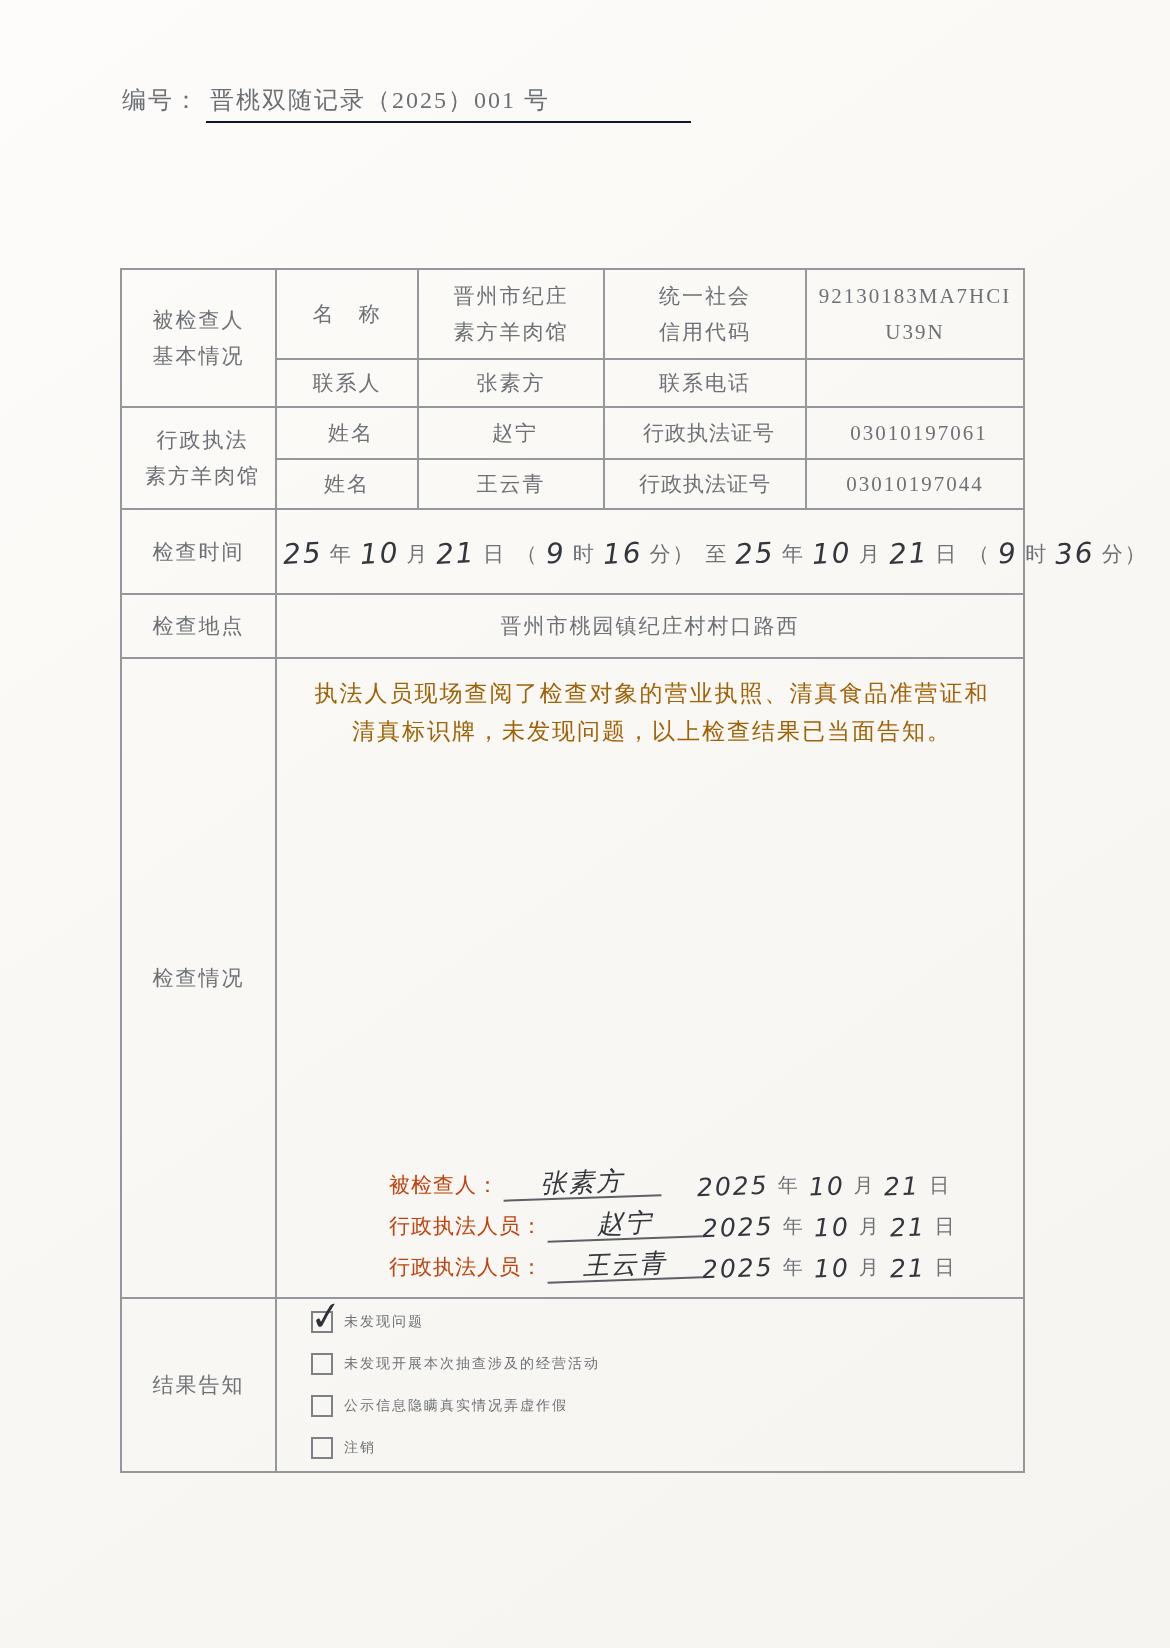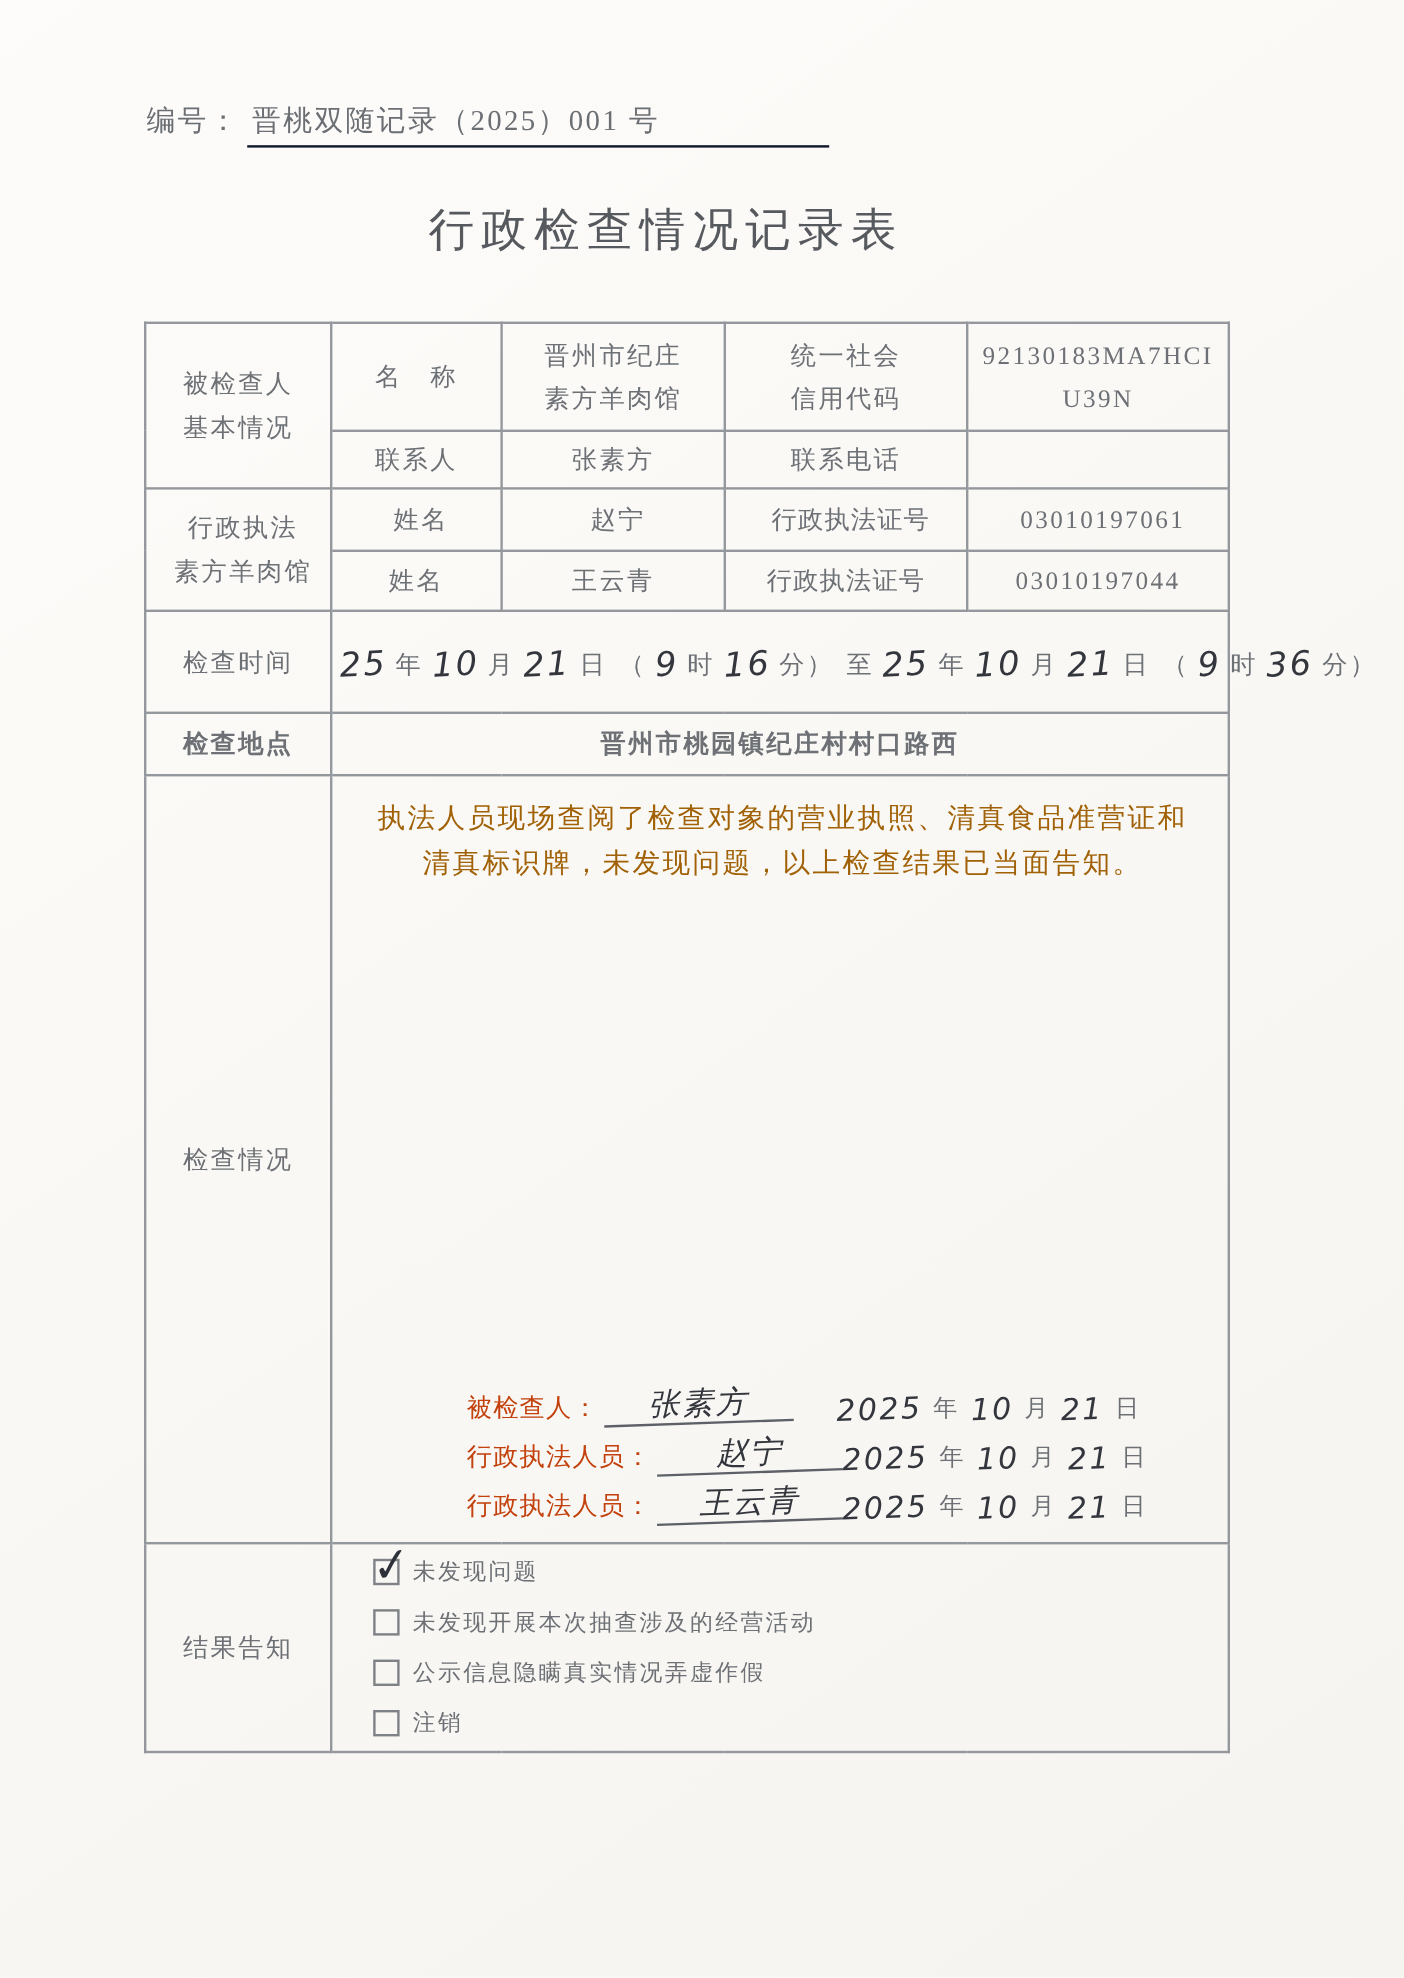--- a/index.html
+++ b/index.html
@@ -41,21 +41,21 @@
   }
   .form .line { display: block; line-height: 36px; }
   .latin { font-size: 22px; letter-spacing: 1px; }
   .certno { font-size: 23px; letter-spacing: 2px; color: #6e7277; }
 
   .r1 td { height: 90px; }
   .r2 td { height: 48px; }
   .r3 td { height: 52px; padding-left: 12px; }
   .r4 td { height: 50px; }
   .r5 td { height: 85px; }
-  .r6 td { height: 52px; font-weight: bold; }
+  .r6 td { height: 64px; }
   .r7 td { height: 640px; }
   .r8 td { height: 165px; }
 
   
   .hw {
     font-family: "DejaVu Sans", sans-serif;
     color: #33363d; font-style: italic; font-weight: 500;
     display: inline-block; transform: rotate(-2deg);
   }
 
@@ -77,42 +77,41 @@
   .sig-name {
     width: 158px; margin-left: 4px; text-align: center;
     border-bottom: 2px solid #5d6066; font-size: 26px; line-height: 30px;
   }
   .sig-date { margin-left: auto; width: 300px; display: flex; align-items: flex-end; gap: 9px; font-size: 20px; color: #6d7176; }
   .sig-date .hw { font-size: 25px; line-height: 24px; }
 
   
   td.res { text-align: left; padding-left: 34px; }
   .opt { display: flex; align-items: center; height: 42px; gap: 11px; }
-  .opt-text { font-size: 19px; letter-spacing: 2px; color: #6d7176; }
+  .opt-text { font-size: 14px; letter-spacing: 2px; color: #6d7176; }
   .box {
     width: 22px; height: 22px; border: 2px solid #7e8287;
     position: relative; flex: 0 0 auto;
   }
   .box .check {
     position: absolute; left: -3px; top: -16px;
     font-size: 38px; line-height: 38px; color: #2e313a;
     font-family: "DejaVu Sans", sans-serif;
     transform: rotate(-10deg) skewX(-6deg);
   }
 </style>
 </head>
 <body>
 
 <div class="sheet">
 
   <div class="doc-no">
     <span>编号：</span><span class="num">晋桃双随记录（2025）001 号</span>
   </div>
 
-  <div class="title">行政检查情况记录表</div>
 
   <table class="form">
     <colgroup>
       <col style="width:155px">
         <col style="width:142px">
         <col style="width:186px">
         <col style="width:202px">
         <col style="width:218px">
     </colgroup>
 

